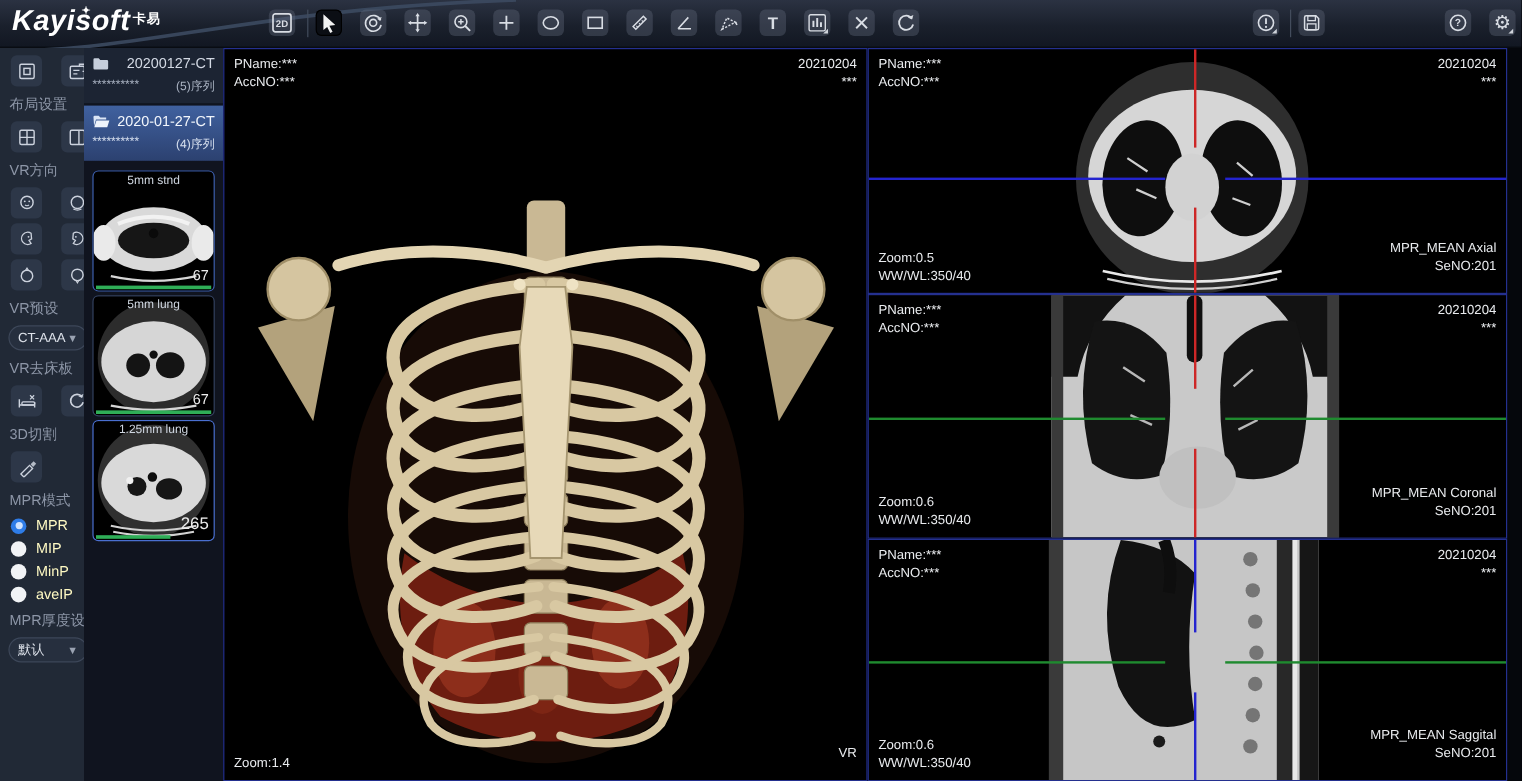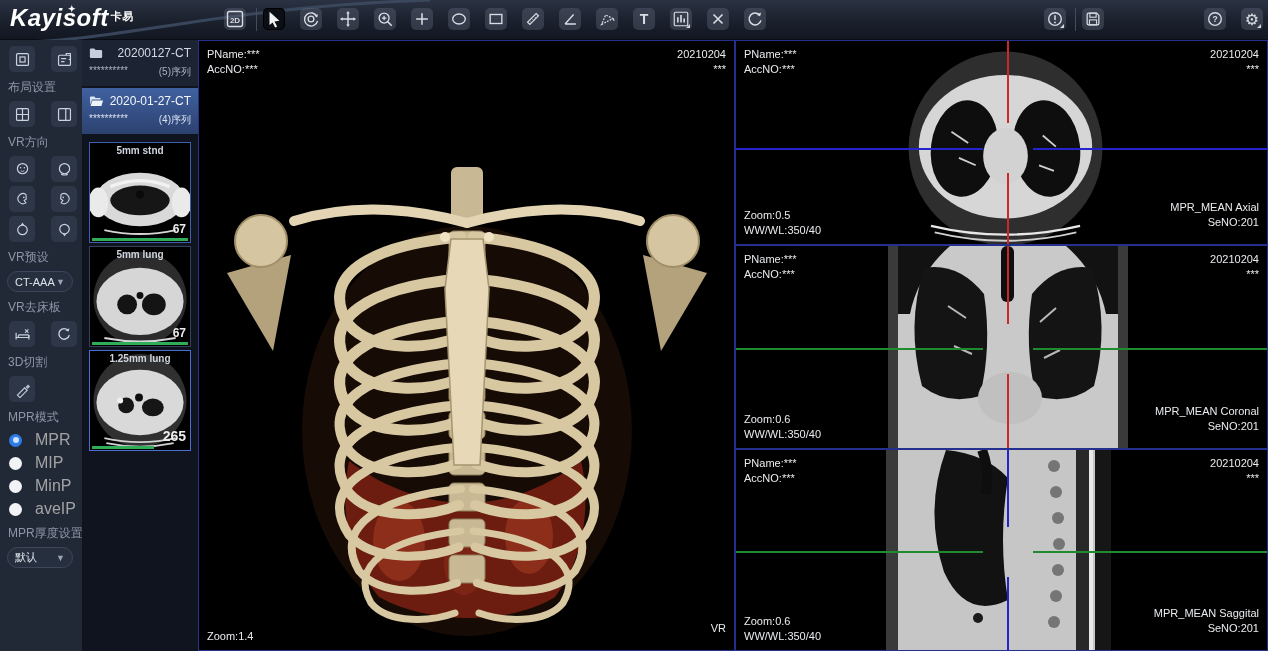--- a/index.html
+++ b/index.html
@@ -20,45 +20,45 @@
   .tbtn svg { display:block; }
   .tbtn.sel { background:#0b0e14; box-shadow:0 0 0 1px #000 inset; }
   .tdiv { position:absolute; top:8px; width:1px; height:23px; background:#434c5c; }
   .corner { position:absolute; right:2px; bottom:2px; width:0; height:0;
     border-left:4px solid transparent; border-bottom:4px solid #cfd3da; }
 
   
   .mainrow { display:flex; height:611px; }
 
   
-  .sidebar { width:82px; background:#212936; padding-top:6px; flex:none; overflow:hidden; }
+  .sidebar { width:70px; background:#212936; padding-top:6px; flex:none; overflow:hidden; }
   .side-row { display:flex; gap:16px; padding:0 9px; margin-bottom:4px; }
   .sbtn { width:26px; height:26px; border-radius:5px; background:#2d3748; color:#ccd2dd;
     display:flex; align-items:center; justify-content:center; cursor:pointer; flex:none; }
   .side-label { color:#8d96a7; font-size:12px; margin:7px 0 5px 8px; white-space:nowrap; }
   .pill { margin:1px 7px 0; height:21px; background:#262f3e; border:1px solid #3d4759; border-radius:11px;
     color:#dde2ea; font-size:11px; display:flex; align-items:center; justify-content:space-between;
     padding:0 7px; cursor:pointer; width:66px; }
   .pill .chev { font-size:9px; color:#9aa3b2; }
-  .radio-row { display:flex; align-items:center; gap:13px; margin:5px 0 0 9px; color:#a3a3a3; font-size:16px; cursor:pointer; }
+  .radio-row { display:flex; align-items:center; gap:8px; margin:5px 0 0 9px; color:#fef9c3; font-size:12px; cursor:pointer; }
   .rdot { position:relative; width:13px; height:13px; border-radius:50%; background:#f1f3f6; flex:none; }
   .rdot.on { background:#2e7ce8; }
   .rdot.on::after { content:''; position:absolute; inset:3.5px; border-radius:50%; background:#cfe3ff; }
 
   
   .series { width:116px; background:#10141f; flex:none; display:flex; flex-direction:column; overflow:hidden; }
   .study { padding:6px 7px 7px; background:#1c2433; margin-bottom:2px; cursor:pointer; }
   .study.on { background:linear-gradient(180deg,#40619f 0%,#2c4170 100%); }
   .study .row1 { display:flex; justify-content:space-between; align-items:center;
     color:#d3d9e4; font-size:12px; }
   .study.on .row1 { color:#f2f6fc; }
   .study .row2 { display:flex; justify-content:space-between; color:#a9b2c2; font-size:10px; margin-top:5px; }
   .study.on .row2 { color:#d7e0ef; }
   .thumbs { flex:1; padding:6px 7px 0; display:flex; flex-direction:column; gap:3px; }
-  .thumb { position:relative; height:101px; border-radius:0; background:#000; overflow:hidden; cursor:pointer; flex:none;font-weight:bold; }
+  .thumb { position:relative; height:101px; border-radius:5px; background:#000; overflow:hidden; cursor:pointer; flex:none; }
   .thumb svg { position:absolute; inset:0; width:100%; height:100%; }
   .tb1 { border:1px solid #3d5fae; } .tb2 { border:1px solid #33415f; }
   .tb3 { border:1px solid #4a6fd0; } .tb4 { border:1px solid #5c6572; }
   .tlabel { position:absolute; top:2px; left:0; width:100%; text-align:center; color:#ced5df; font-size:10px; z-index:3; }
   .tcount { position:absolute; right:4px; bottom:6px; color:#ececec; font-size:12px; z-index:3; }
   .tprog { position:absolute; left:2px; bottom:1px; height:3px; background:#2fae57; z-index:3; }
 
   
   .viewgrid { flex:1; display:flex; }
   .vr-panel { width:537px; height:611px; position:relative; background:#000;

